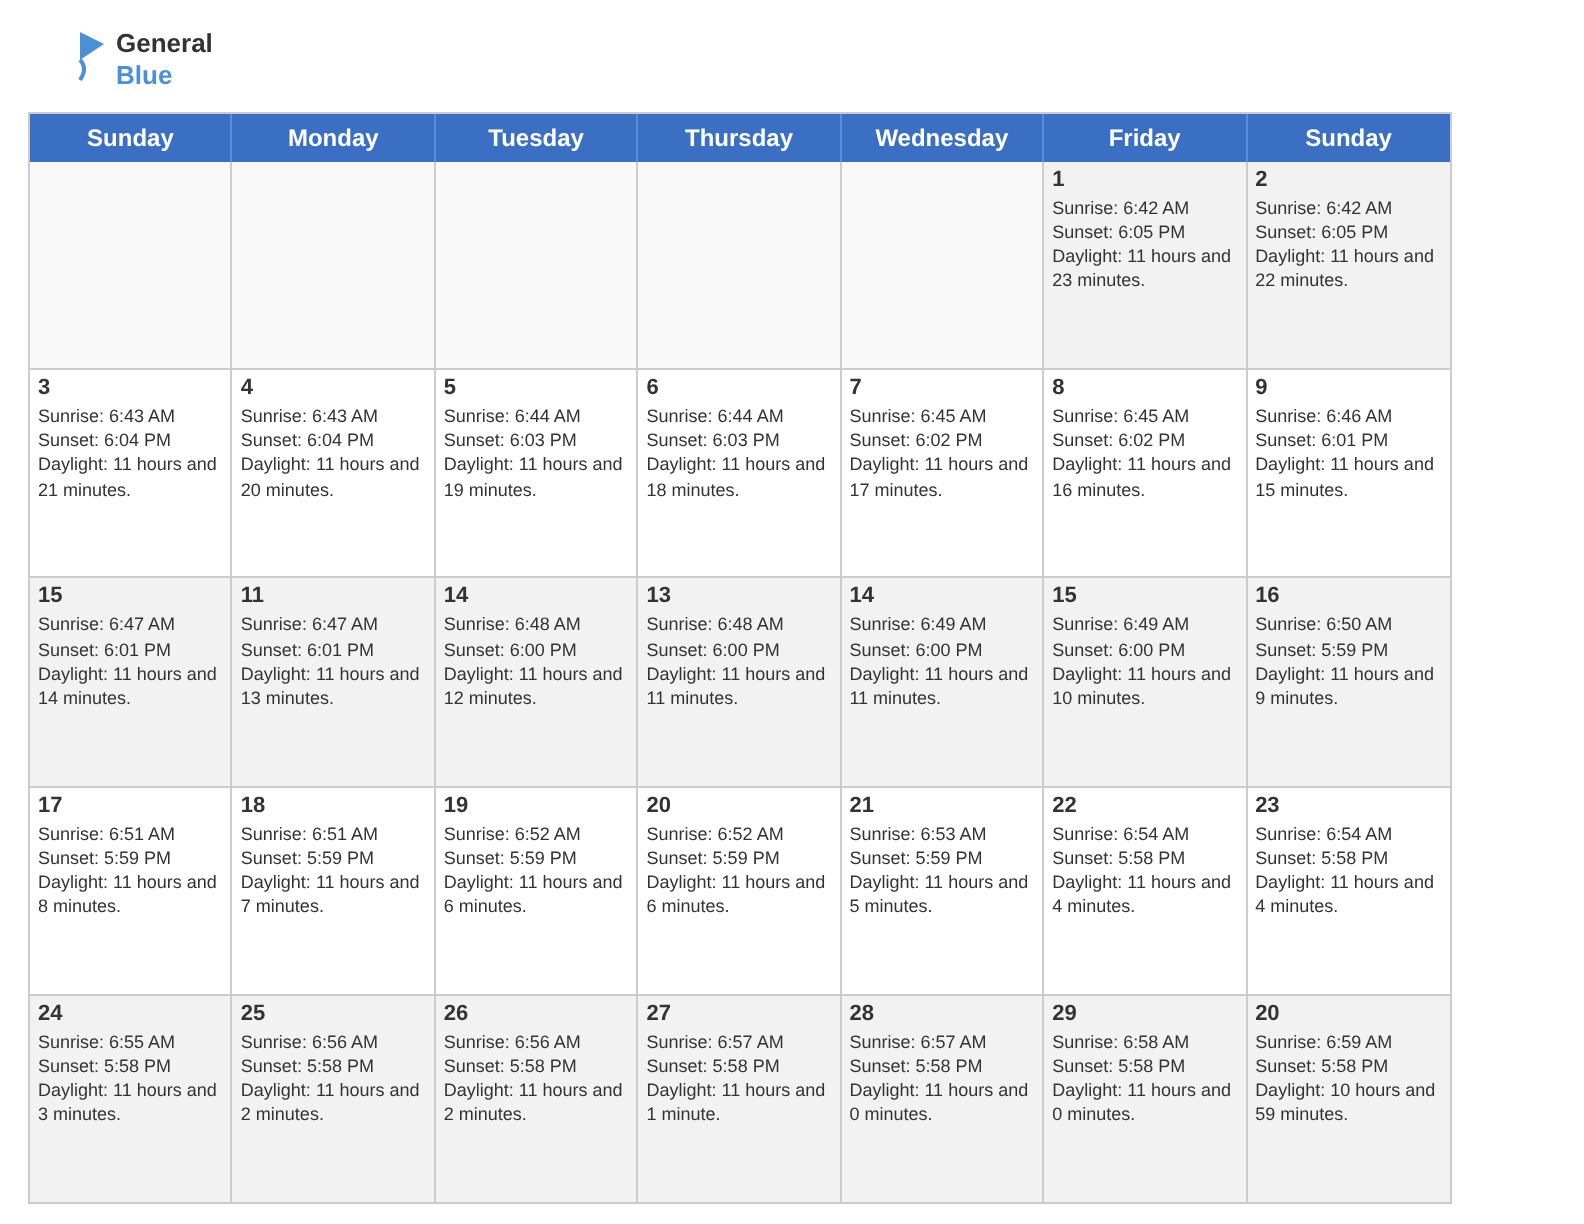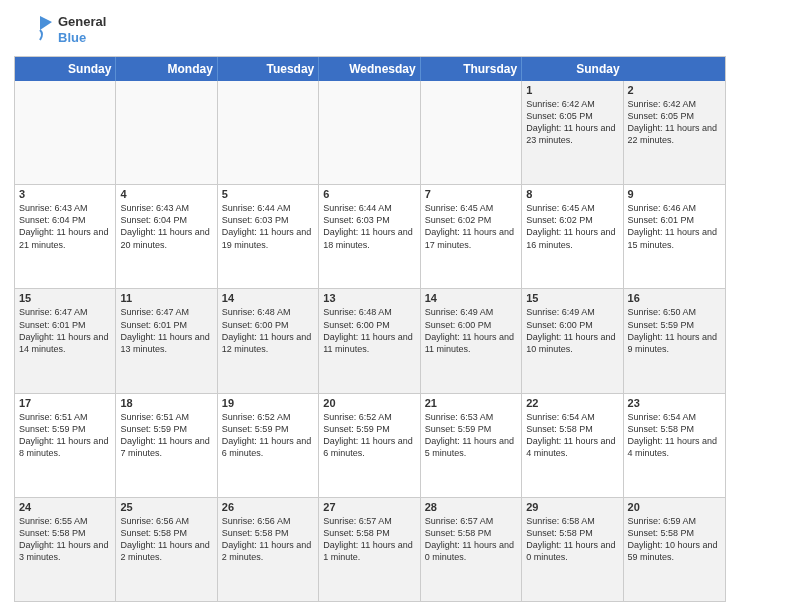--- a/index.html
+++ b/index.html
@@ -49,21 +49,21 @@
     .cal-header-row {
       display: grid;
       grid-template-columns: repeat(7, 1fr);
       background: #3a6fc4;
     }
     .cal-header-cell {
       color: #fff;
       font-size: 12px;
       font-weight: bold;
       padding: 5px 4px;
-      text-align: right;
+      text-align: center;
       border-right: 1px solid #5a8fd4;
     }
     .cal-header-cell:last-child { border-right: none; }
     .cal-body {
       flex: 1;
       display: flex;
       flex-direction: column;
     }
     .cal-row {
       display: grid;
@@ -114,22 +114,23 @@
       <div class="month-title"></div>
       <div class="location"></div>
     </div>
   </div>
 
   <div class="calendar">
     <div class="cal-header-row">
     <div class="cal-header-cell">Sunday</div>
         <div class="cal-header-cell">Monday</div>
         <div class="cal-header-cell">Tuesday</div>
+        <div class="cal-header-cell">Thursday</div>
         <div class="cal-header-cell">Wednesday</div>
-        <div class="cal-header-cell">Thursday</div>
+        <div class="cal-header-cell">Friday</div>
         <div class="cal-header-cell">Sunday</div>
       </div>
     <div class="cal-body">
     <div class="cal-row">
           <div class="cal-cell empty"></div>
           <div class="cal-cell empty"></div>
           <div class="cal-cell empty"></div>
           <div class="cal-cell empty"></div>
           <div class="cal-cell empty"></div>
           <div class="cal-cell shaded">

